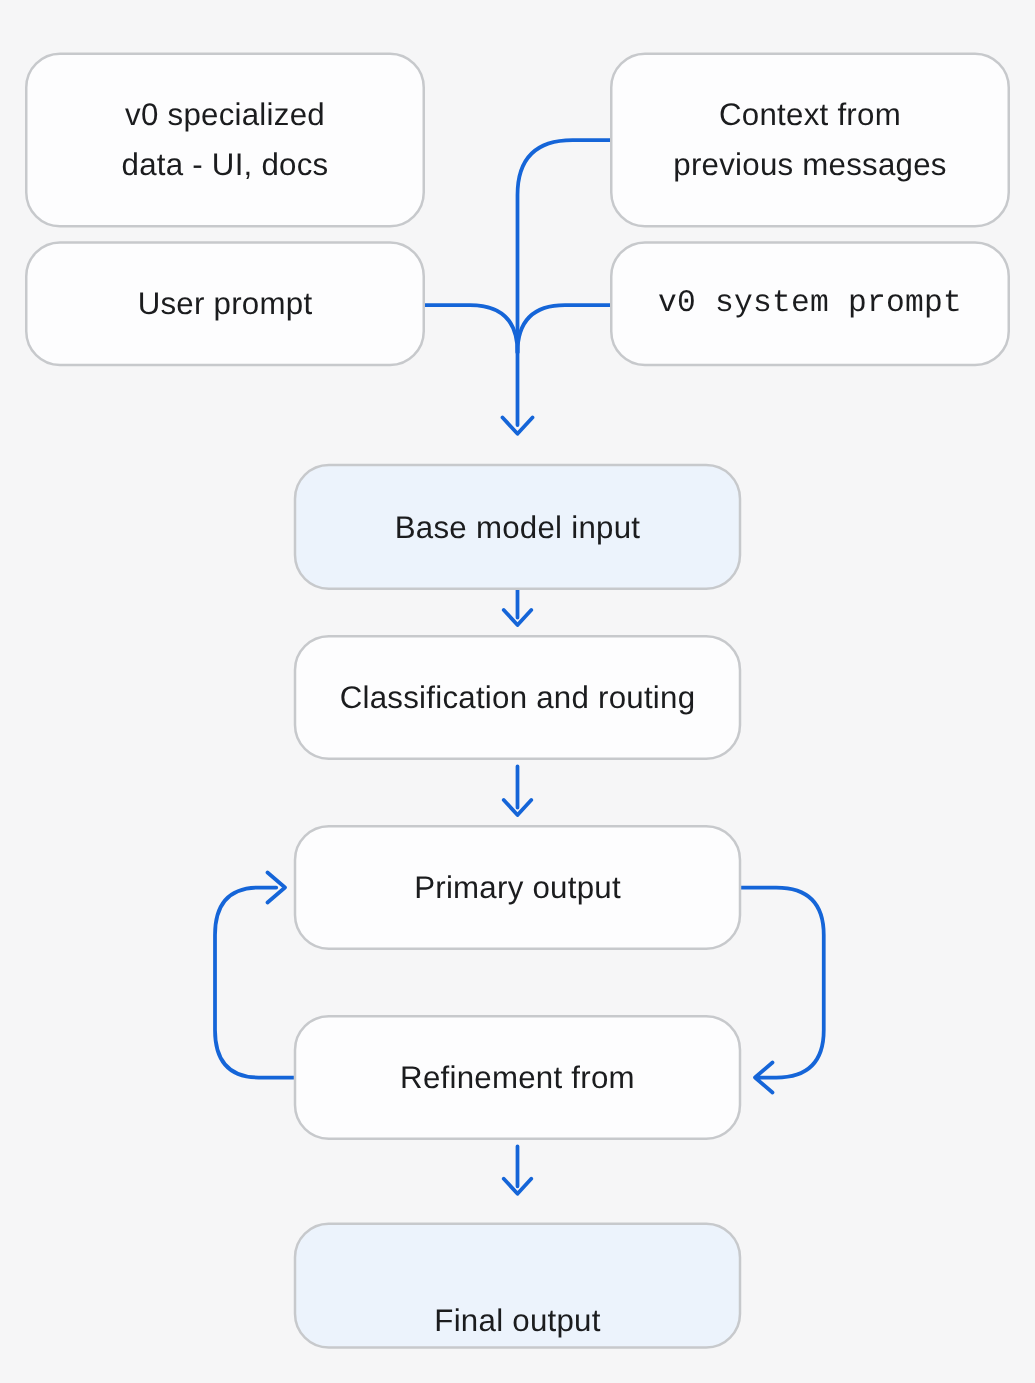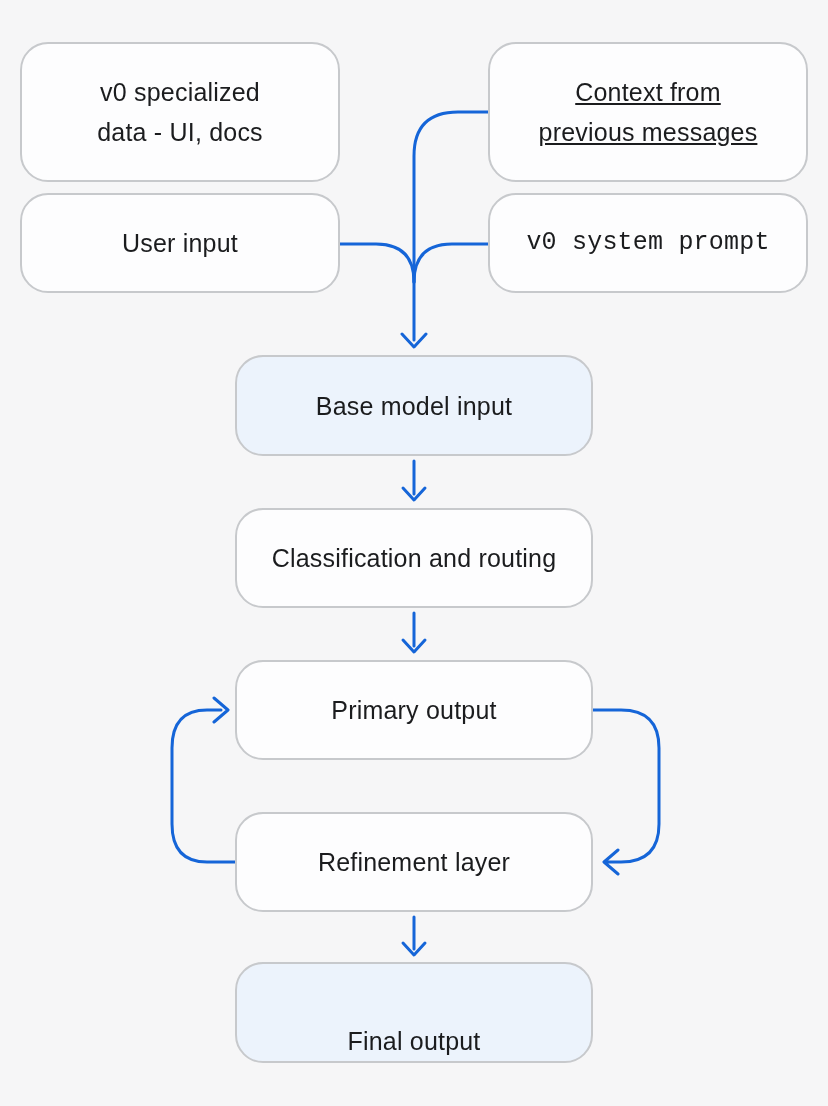--- a/index.html
+++ b/index.html
@@ -35,24 +35,24 @@
     background:var(--node-fill);
     border:2px solid var(--node-border);
     border-radius:28px;
     display:flex; align-items:center; justify-content:center;
     text-align:center;
     font-size:25px;
     line-height:40px;
     color:var(--text);
     letter-spacing:0.2px;
   }
-  .node.accent{ background:var(--accent-fill); }
+  .node.accent{ background:var(--accent-fill);margin-top:16px; }
   .node .label{ display:block; }
   .node .label.narrow-a{ max-width:195px; }
-  .node .label.narrow-b{ max-width:235px;text-decoration:underline; }
+  .node .label.narrow-b{ max-width:235px; }
 </style>
 </head>
 <body>
 
 <div class="canvas">
 
   <svg class="arrows" viewBox="0 0 828 1106">
 
     <path d="M 489 112 H 458 Q 414 112 414 156 V 340 M 402 334 L 414 347 L 426 334"></path>
 
@@ -73,40 +73,40 @@
 
   <div class="node" style="left:20px; top:42px; width:320px; height:140px;">
     <span class="label narrow-a">v0 specialized data - UI, docs</span>
   </div>
 
   <div class="node" style="left:488px; top:42px; width:320px; height:140px;">
     <span class="label narrow-b">Context from previous messages</span>
   </div>
 
   <div class="node" style="left:20px; top:193px; width:320px; height:100px;">
-    <span class="label">User input</span>
+    <span class="label">User prompt</span>
   </div>
 
   <div class="node" style="left:488px; top:193px; width:320px; height:100px;font-family:Liberation Mono, monospace;">
     <span class="label">v0 system prompt</span>
   </div>
 
   <div class="node accent" style="left:235px; top:355px; width:358px; height:101px;">
     <span class="label">Base model input</span>
   </div>
 
   <div class="node" style="left:235px; top:660px; width:358px; height:100px;">
     <span class="label">Primary output</span>
   </div>
 
   <div class="node" style="left:235px; top:508px; width:358px; height:100px;">
     <span class="label">Classification and routing</span>
   </div>
 
   <div class="node" style="left:235px; top:812px; width:358px; height:100px;">
-    <span class="label">Refinement layer</span>
+    <span class="label">Refinement from</span>
   </div>
 
   <div class="node accent" style="left:235px; top:962px; width:358px; height:101px;align-items:flex-end;">
     <span class="label">Final output</span>
   </div>
 
 </div>
 
 </body></html>

